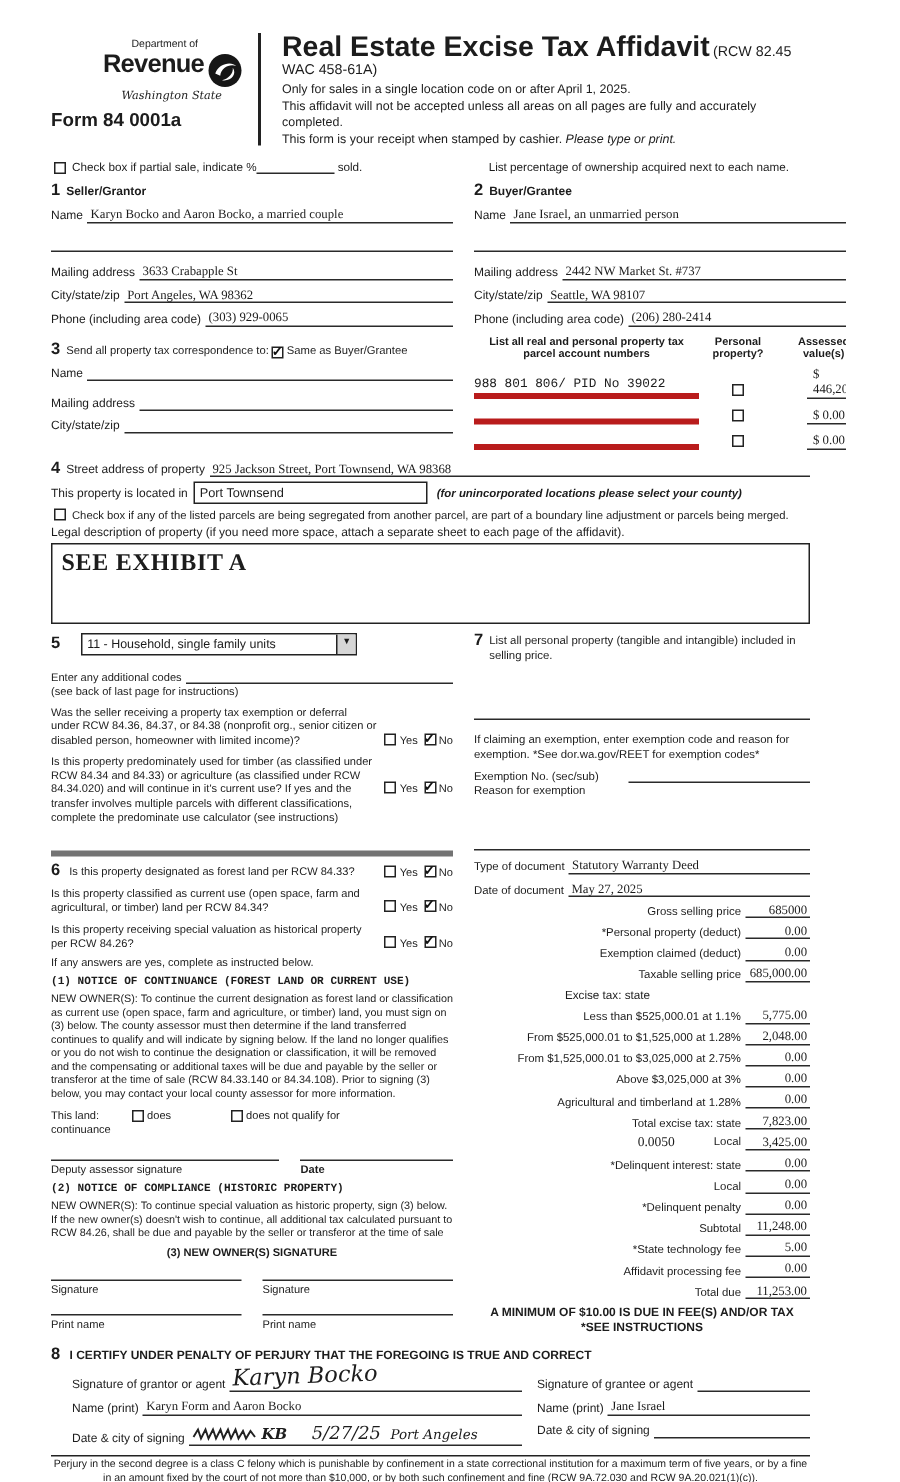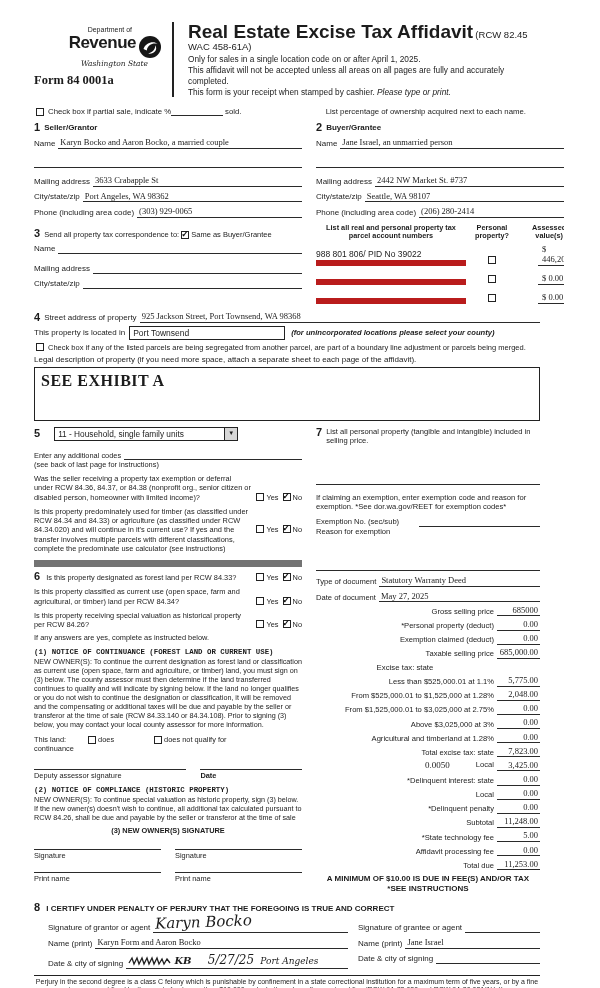--- a/index.html
+++ b/index.html
@@ -16,42 +16,42 @@
   .cb.checked::after{content:"✓";position:absolute;left:-1px;top:-3px;font-size:9px;font-weight:bold;color:#111;}
   .secnum{font-weight:bold;font-size:11px;margin-right:4px;line-height:1;}
   .sec-title{font-weight:bold;font-size:8px;}
   
   .hdr{display:flex;gap:10px;margin-bottom:8px;}
   .logo{width:128px;flex:none;padding-top:4px;}
   .logo-line{display:flex;justify-content:flex-end;align-items:flex-start;gap:2px;}
   .logo-top{font-size:7px;text-align:right;margin-right:30px;}
   .logo-main{font-weight:bold;font-size:17px;line-height:0.9;letter-spacing:-0.5px;}
   .logo-sub{font-family:"DejaVu Serif",serif;font-style:italic;font-size:7.5px;text-align:right;margin-right:14px;}
-  .form-number{font-weight:bold;font-size:12.5px;margin-top:5px;font-family:Liberation Serif, serif;}
+  .form-number{font-weight:bold;font-size:12.5px;margin-top:5px;}
   .hdr-divider{border-left:2px solid #222;}
   .title-block{flex:1;padding-left:4px;}
   .doc-title{font-size:19px;font-weight:bold;line-height:1;display:inline;}
   .doc-ref{font-size:9.5px;}
   .hdr-note{font-size:8.3px;margin-top:1px;}
   
   .partial{display:flex;align-items:flex-end;margin:4px 0 6px 0;font-size:7.8px;}
   
   .cols{display:flex;}
   .colL{width:268px;flex:none;}
   .colR{flex:1;padding-left:14px;}
   .frow{display:flex;align-items:flex-end;margin-top:4px;}
   .frow .lab{flex:none;padding-right:3px;}
   .blankline{border-bottom:1px solid #2a2a2a;height:12px;margin-top:6px;}
   
   .parcel-head{display:flex;font-weight:bold;font-size:7.3px;text-align:center;margin-top:6px;line-height:1.15;}
   .parcel-head .c1{width:150px;}
   .parcel-head .c2{width:52px;}
   .parcel-head .c3{flex:1;}
   .parcel-row{display:flex;align-items:flex-end;margin-top:3px;}
-  .parcel-row .c1{width:150px;border-bottom:6px solid #b91c1c;min-height:10px;font-family:Liberation Sans, sans-serif;font-size:8.5px;}
+  .parcel-row .c1{width:150px;border-bottom:4px solid #b91c1c;min-height:10px;font-family:Liberation Mono, monospace;font-size:8.5px;}
   .parcel-row .c2{width:52px;text-align:center;}
   .parcel-row .c3{flex:1;border-bottom:1px solid #2a2a2a;min-height:10px;font-family:"Liberation Serif",serif;font-size:8.5px;padding-left:4px;margin-left:20px;}
   
   .sel-box{display:inline-block;border:1.3px solid #222;min-width:148px;padding:1px 3px;font-size:8.5px;}
   .legal-box{border:1.6px solid #222;height:46px;margin-top:2px;padding:3px 6px;}
   .legal-text{font-family:"Liberation Serif",serif;font-weight:bold;font-size:16px;letter-spacing:0.5px;}
   
   .cols2{display:flex;margin-top:6px;}
   .colL2{width:268px;flex:none;font-size:7.4px;}
   .colR2{flex:1;padding-left:14px;font-size:7.6px;}
@@ -257,21 +257,21 @@
         <span class="qt">Was the seller receiving a property tax exemption or deferral under RCW 84.36, 84.37, or 84.38 (nonprofit org., senior citizen or disabled person, homeowner with limited income)?</span>
         <span class="qb"><span class="cb"></span><span>Yes</span>
           <span class="cb checked"></span><span>No</span></span>
       </div>
       <div class="q">
         <span class="qt">Is this property predominately used for timber (as classified under RCW 84.34 and 84.33) or agriculture (as classified under RCW 84.34.020) and will continue in it's current use? If yes and the transfer involves multiple parcels with different classifications, complete the predominate use calculator (see instructions)</span>
         <span class="qb" style="align-self:center;"><span class="cb"></span><span>Yes</span>
           <span class="cb checked"></span><span>No</span></span>
       </div>
 
-      <div class="q" style="margin-top:7px;border-top:7px solid #737373;padding-top:4px;">
+      <div class="q" style="margin-top:18px;border-top:4px solid #737373;padding-top:4px;">
         <span class="qt"><span class="secnum">6</span>
           <span>Is this property designated as forest land per RCW 84.33?</span></span>
         <span class="qb"><span class="cb"></span><span>Yes</span>
           <span class="cb checked"></span><span>No</span></span>
       </div>
       <div class="q">
         <span class="qt">Is this property classified as current use (open space, farm and agricultural, or timber) land per RCW 84.34?</span>
         <span class="qb"><span class="cb"></span><span>Yes</span>
           <span class="cb checked"></span><span>No</span></span>
       </div>

